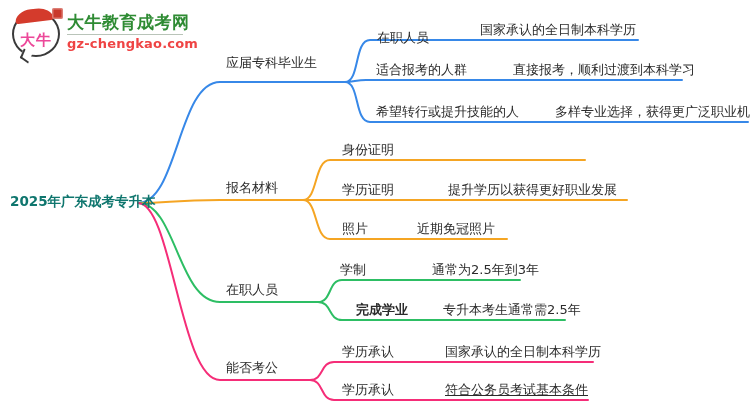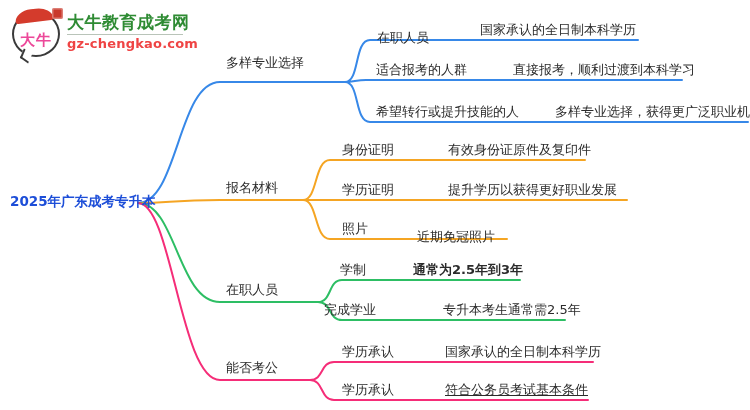--- a/index.html
+++ b/index.html
@@ -34,21 +34,21 @@
     position:absolute;bottom:-6px;left:7px;width:8px;height:8px;background:#fff;
     border-left:2px solid #3a3a3a;border-bottom:2px solid #3a3a3a;
     transform:rotate(35deg) skewX(12deg);
   }
   .logo-textcol{display:flex;flex-direction:column;}
   .site-name{font-size:17px;font-weight:bold;color:#2e8b33;line-height:22px;letter-spacing:.5px;}
   .logo-divider{height:1px;background:#b9c4b9;margin:1px 0 1px 0;width:116px;}
   .site-domain{font-size:13px;font-weight:bold;color:#ef4444;line-height:15px;letter-spacing:.2px;}
   
   .node{position:absolute;white-space:nowrap;line-height:17px;font-size:13px;color:#2b2b2b;}
-  .root-node{font-size:13.5px;font-weight:bold;color:#1d4ed8;}
+  .root-node{font-size:13.5px;font-weight:bold;color:#0f766e;}
   .branch-label{font-weight:normal;}
   svg.links{position:absolute;left:0;top:0;}
 </style>
 </head>
 <body>
 
 <div id="stage">
 
   <svg class="links" width="750" height="410" viewBox="0 0 750 410">
     <path fill="none" stroke-width="2" stroke-linecap="round" d="M138,203 C178,203 178,82 220,82 H345 M345,82 C360,82 354,40 370,40 H638 M345,82 C354,82 356,80 366,80 H682 M345,82 C360,82 354,122 370,122 H748" stroke="#3788e8"></path>
@@ -66,42 +66,41 @@
     </div>
     <div class="logo-textcol">
       <div class="site-name">大牛教育成考网</div>
       <div class="logo-divider"></div>
       <div class="site-domain">gz-chengkao.com</div>
     </div>
   </div>
 
   <div class="node root-node" style="left:10px;top:193px;">2025年广东成考专升本</div>
 
-  <div class="node branch-label" style="left:226px;top:54px;">多样专业选择</div>
+  <div class="node branch-label" style="left:226px;top:54px;">应届专科毕业生</div>
   <div class="node branch-label" style="left:226px;top:179px;">报名材料</div>
   <div class="node branch-label" style="left:226px;top:281px;">在职人员</div>
   <div class="node branch-label" style="left:226px;top:359px;">能否考公</div>
 
   <div class="node" style="left:377px;top:29px;">在职人员</div>
   <div class="node" style="left:480px;top:21px;">国家承认的全日制本科学历</div>
   <div class="node" style="left:376px;top:61px;">适合报考的人群</div>
   <div class="node" style="left:376px;top:103px;">希望转行或提升技能的人</div>
   <div class="node" style="left:513px;top:61px;">直接报考，顺利过渡到本科学习</div>
   <div class="node" style="left:555px;top:103px;">多样专业选择，获得更广泛职业机会</div>
 
   <div class="node" style="left:342px;top:141px;">身份证明</div>
-  <div class="node" style="left:448px;top:141px;">有效身份证原件及复印件</div>
   <div class="node" style="left:342px;top:181px;">学历证明</div>
   <div class="node" style="left:448px;top:181px;">提升学历以获得更好职业发展</div>
   <div class="node" style="left:342px;top:220px;">照片</div>
-  <div class="node" style="left:417px;top:220px;margin-top:8px;">近期免冠照片</div>
+  <div class="node" style="left:417px;top:220px;">近期免冠照片</div>
 
   <div class="node" style="left:340px;top:261px;">学制</div>
-  <div class="node" style="left:413px;top:261px;font-weight:bold;">通常为2.5年到3年</div>
-  <div class="node" style="left:324px;top:301px;">完成学业</div>
+  <div class="node" style="left:432px;top:261px;">通常为2.5年到3年</div>
+  <div class="node" style="left:356px;top:301px;font-weight:bold;">完成学业</div>
   <div class="node" style="left:443px;top:301px;">专升本考生通常需2.5年</div>
 
   <div class="node" style="left:342px;top:343px;">学历承认</div>
   <div class="node" style="left:445px;top:343px;">国家承认的全日制本科学历</div>
   <div class="node" style="left:342px;top:381px;">学历承认</div>
   <div class="node" style="left:445px;top:381px;text-decoration:underline;">符合公务员考试基本条件</div>
 
 </div>
 
 </body></html>

